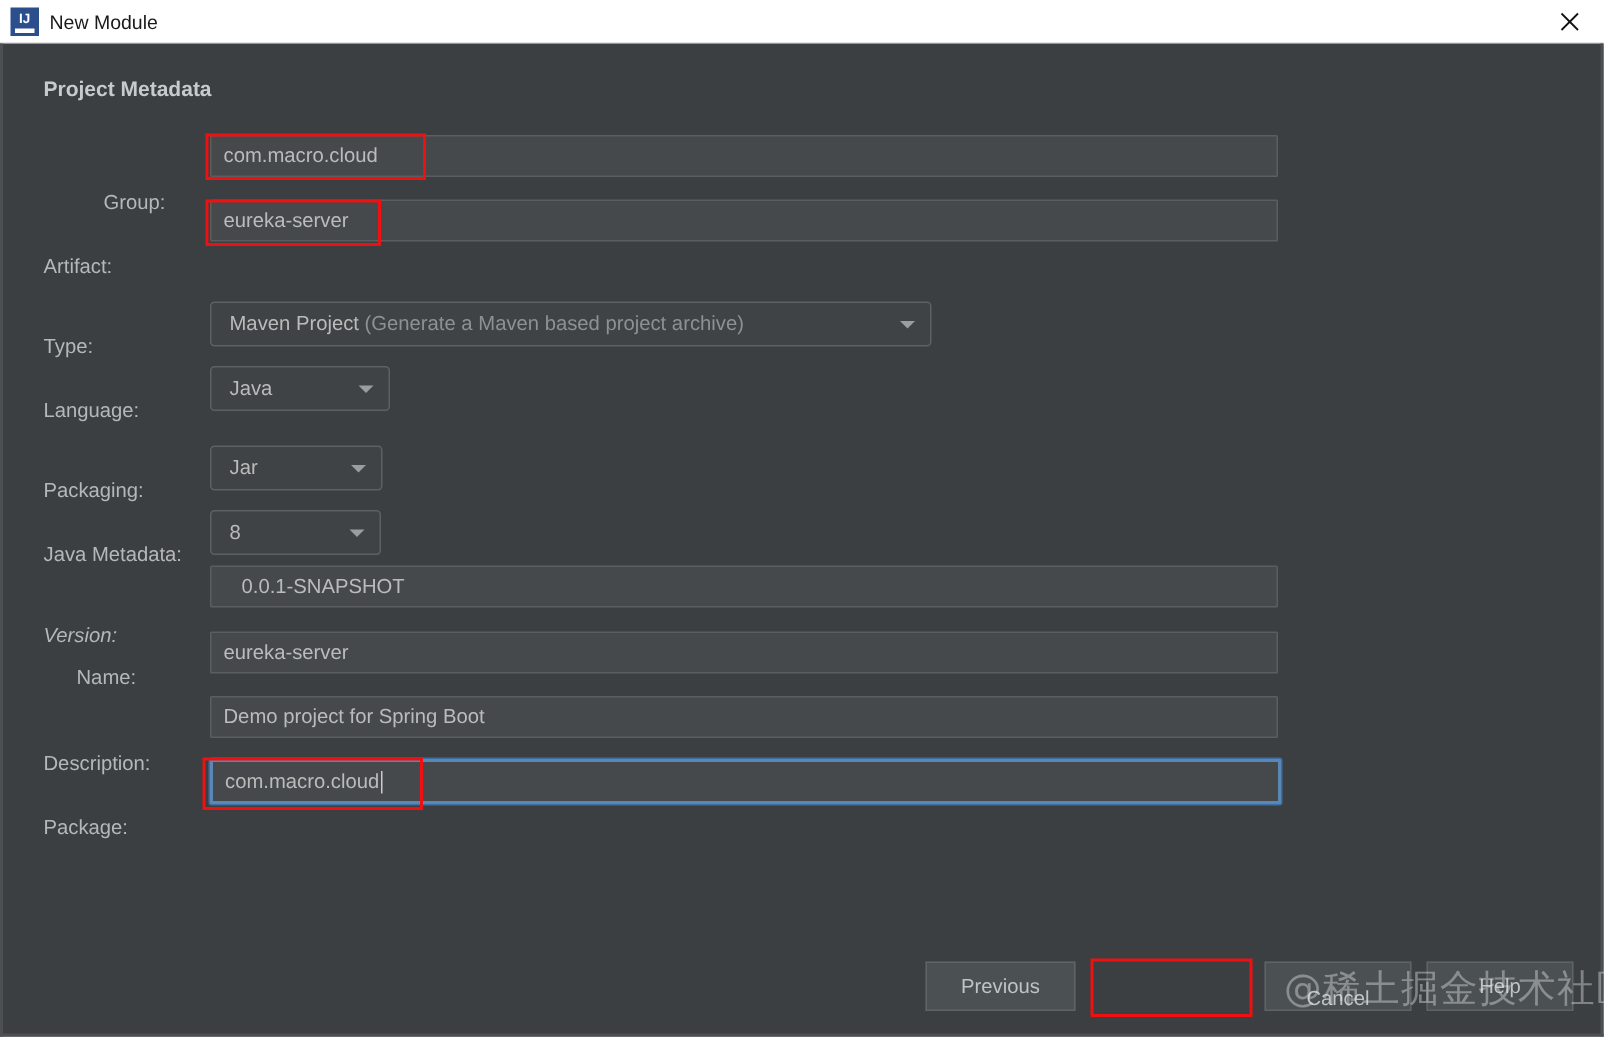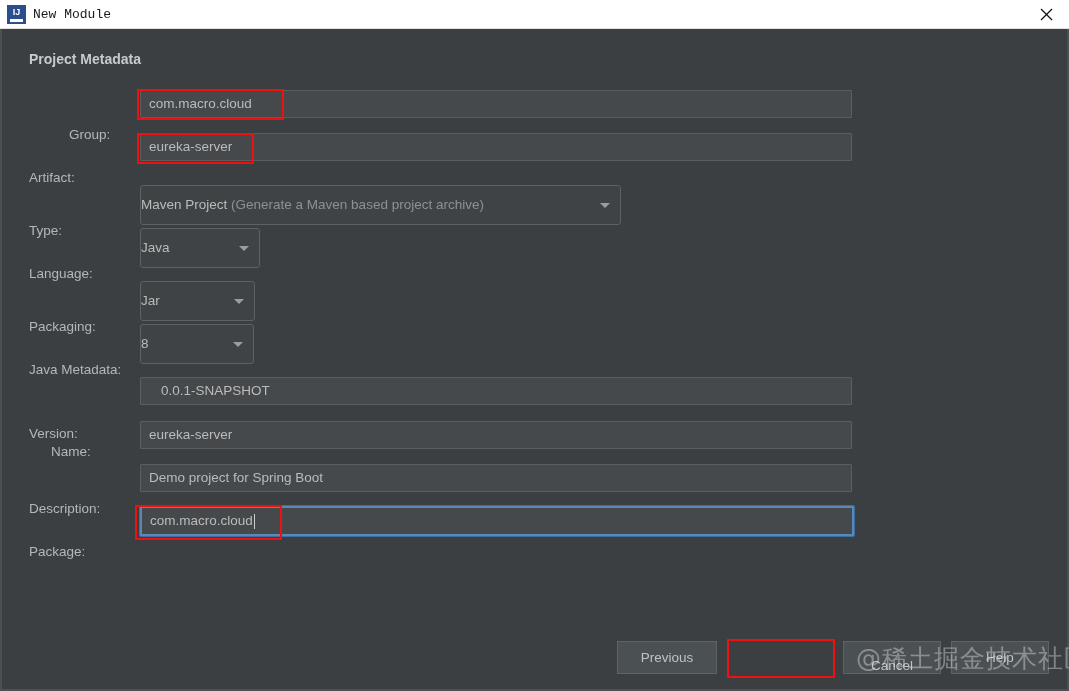--- a/index.html
+++ b/index.html
@@ -31,21 +31,21 @@
     font-size: 9px; font-weight: bold; color: #ffffff;
     letter-spacing: 0px; line-height: 10px;
   }
   #app-icon .ij-bar {
     position: absolute; left: 3px; bottom: 2px;
     width: 13px; height: 3px; background: #ffffff;
   }
   #window-title {
     position: absolute; left: 33px; top: 6px;
     font-size: 13px; color: #1a1a1a;
-    line-height: 17px; white-space: nowrap; font-family: Liberation Mono, monospace;
+    line-height: 17px; white-space: nowrap;
   }
   #close-btn {
     position: absolute; right: 0; top: 0;
     width: 45px; height: 29px;
     display: flex; align-items: center; justify-content: center;
     cursor: pointer;
   }
   #close-btn svg { display: block; }
 
   
@@ -91,27 +91,28 @@
   .caret {
     display: inline-block;
     width: 1px; height: 15px;
     background: #c9cccd;
     margin-left: 1px;
     vertical-align: middle;
   }
 
   .combobox {
     position: absolute; left: 138px;
-    height: 40px;
+    height: 30px;
     background: #3f4345;
     border: 1px solid #5c6164;
     border-radius: 3px;
     display: flex; align-items: center;
-    padding-left: 0;
+    padding-left: 12px;
     cursor: pointer;
+    margin-top: 16px;
   }
   .combobox .val {
     font-size: 13.5px; color: #bbbbbb;
     white-space: nowrap; line-height: 18px;
   }
   .combobox .val .dim { color: #8d9194; }
   .combobox .arrow {
     position: absolute; right: 10px; top: 50%;
     margin-top: -2px;
     width: 0; height: 0;
@@ -209,21 +210,21 @@
     <span class="val">Jar</span>
     <span class="arrow"></span>
   </div>
 
   <div class="field-label" style="top:332px;">Java Metadata:</div>
   <div class="combobox" style="top:295px; width:114px;">
     <span class="val">8</span>
     <span class="arrow"></span>
   </div>
 
-  <div class="field-label" style="top:396px;">Version:</div>
+  <div class="field-label" style="top:386px;font-style:italic;">Version:</div>
   <div class="textfield" style="top:348px; width:712px;padding-left:20px;">
     <span class="val">0.0.1-SNAPSHOT</span>
   </div>
 
   <div class="field-label" style="top:414px;margin-left:22px;">Name:</div>
   <div class="textfield" style="top:392px; width:712px;">
     <span class="val">eureka-server</span>
   </div>
 
   <div class="field-label" style="top:471px;">Description:</div>

